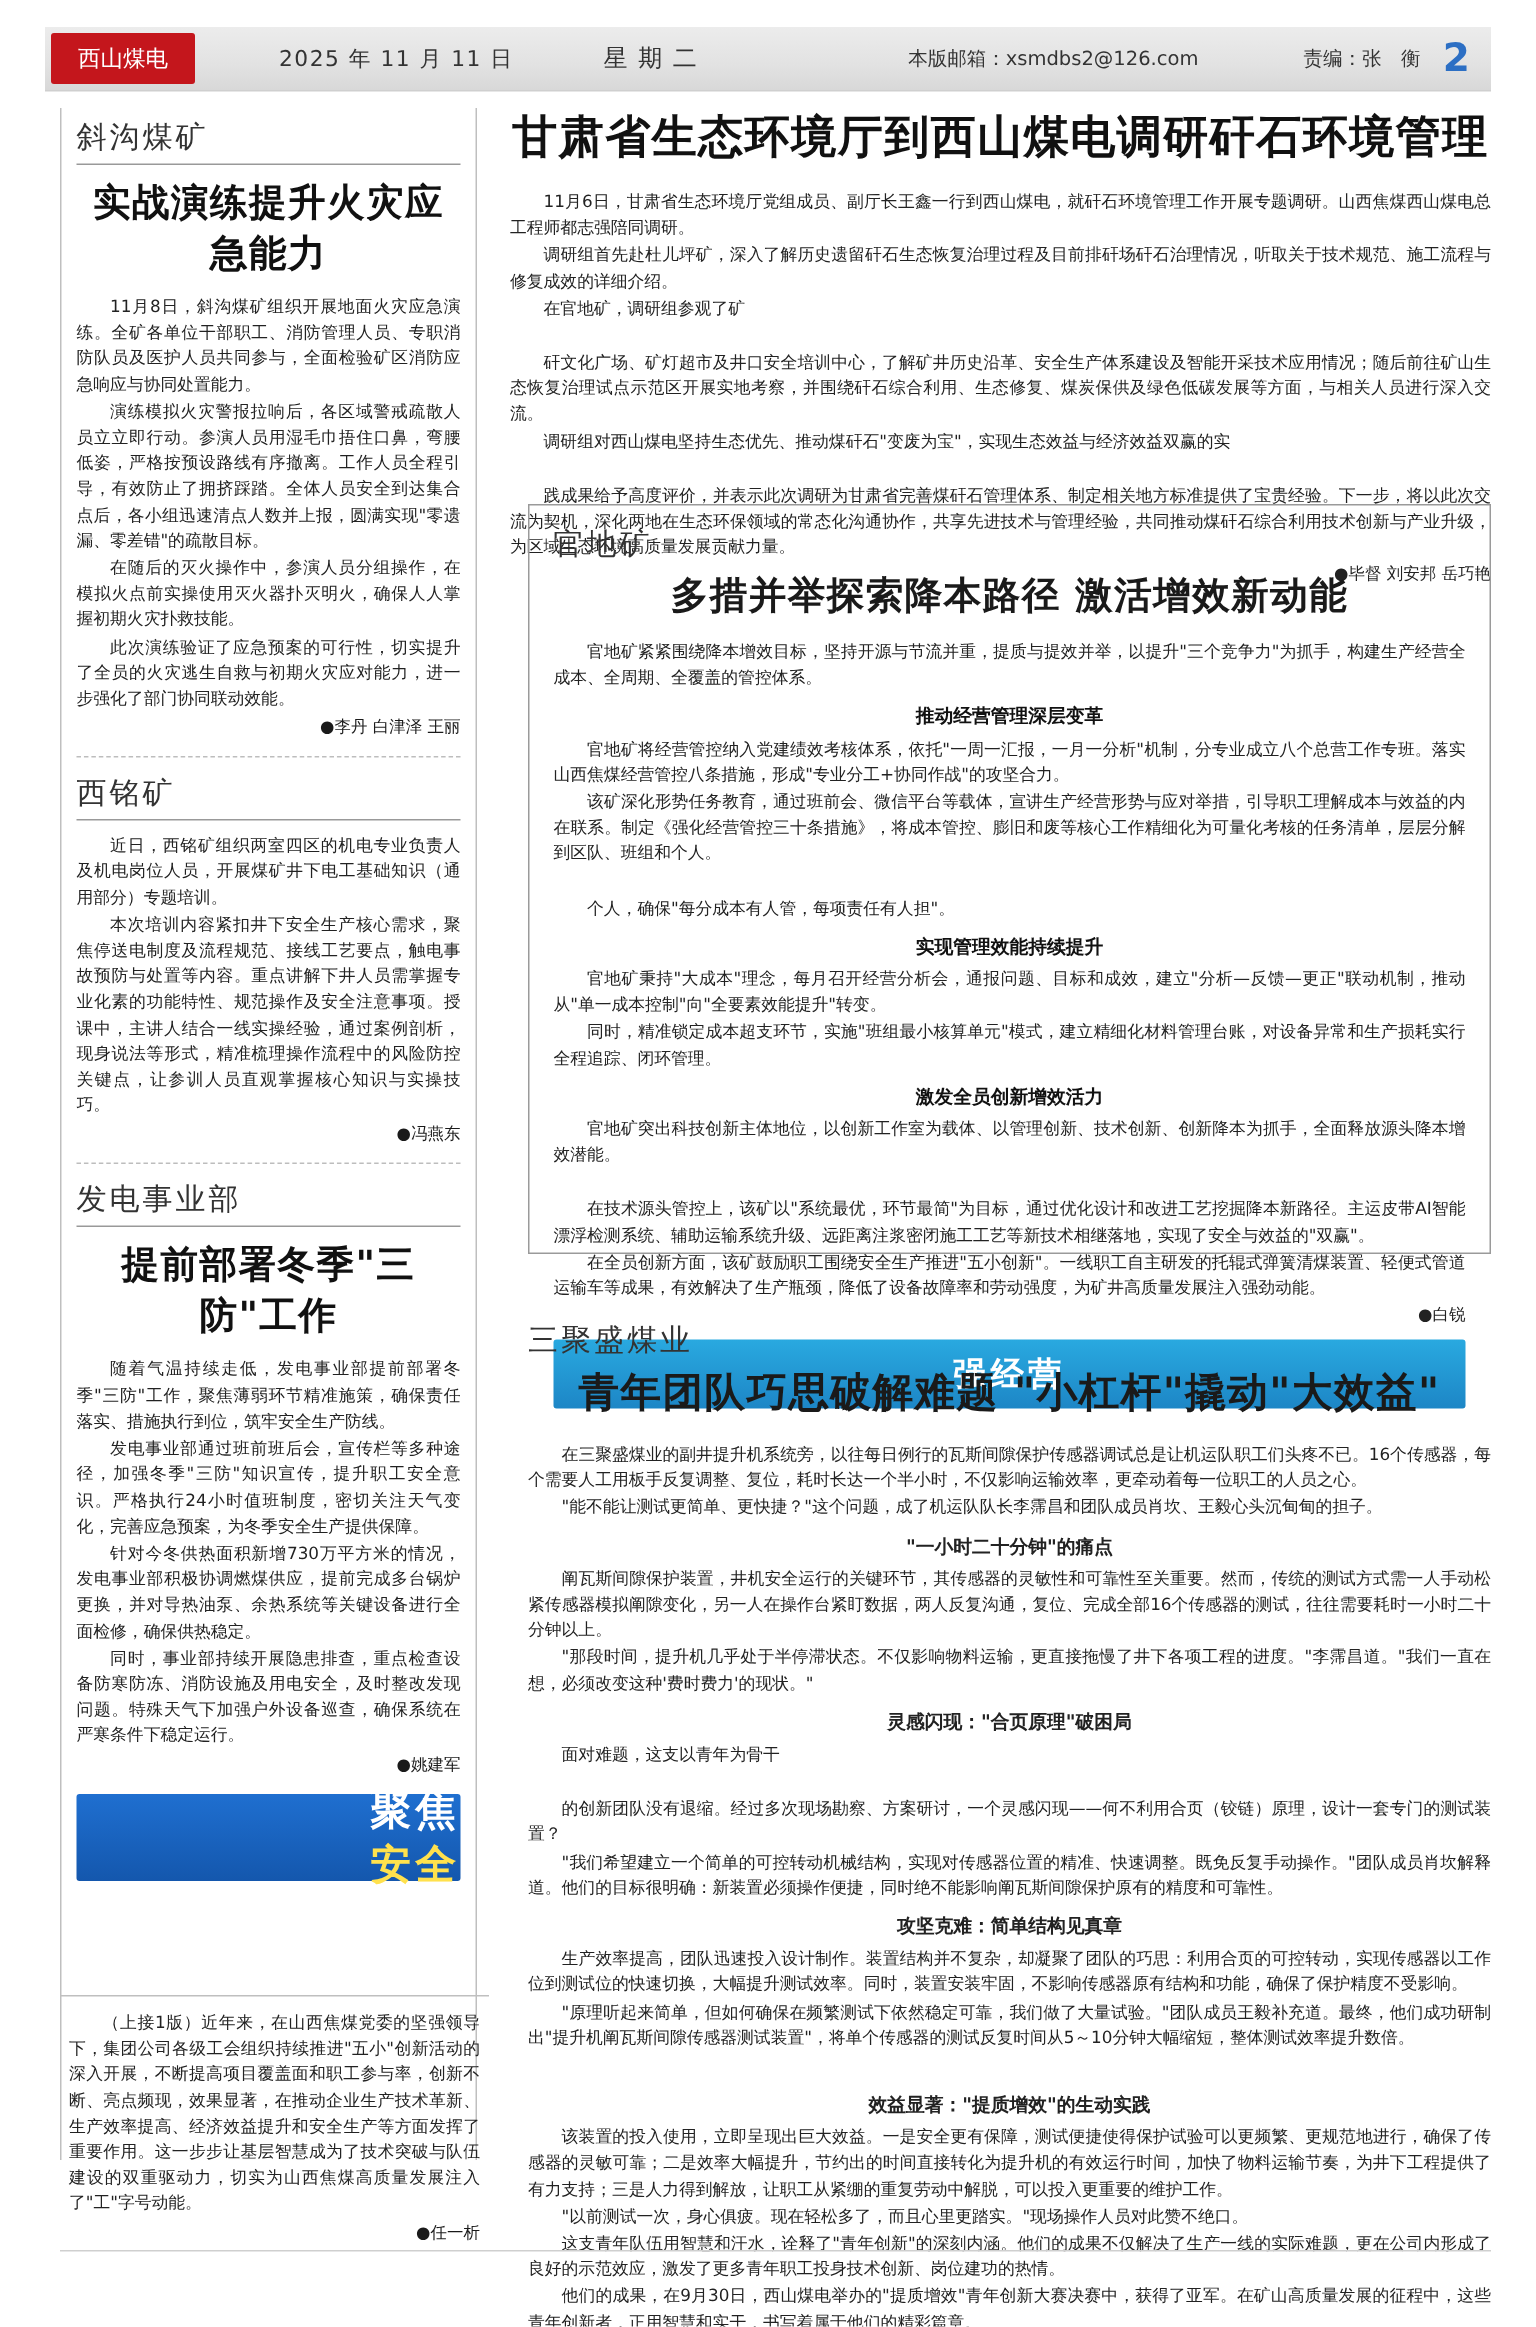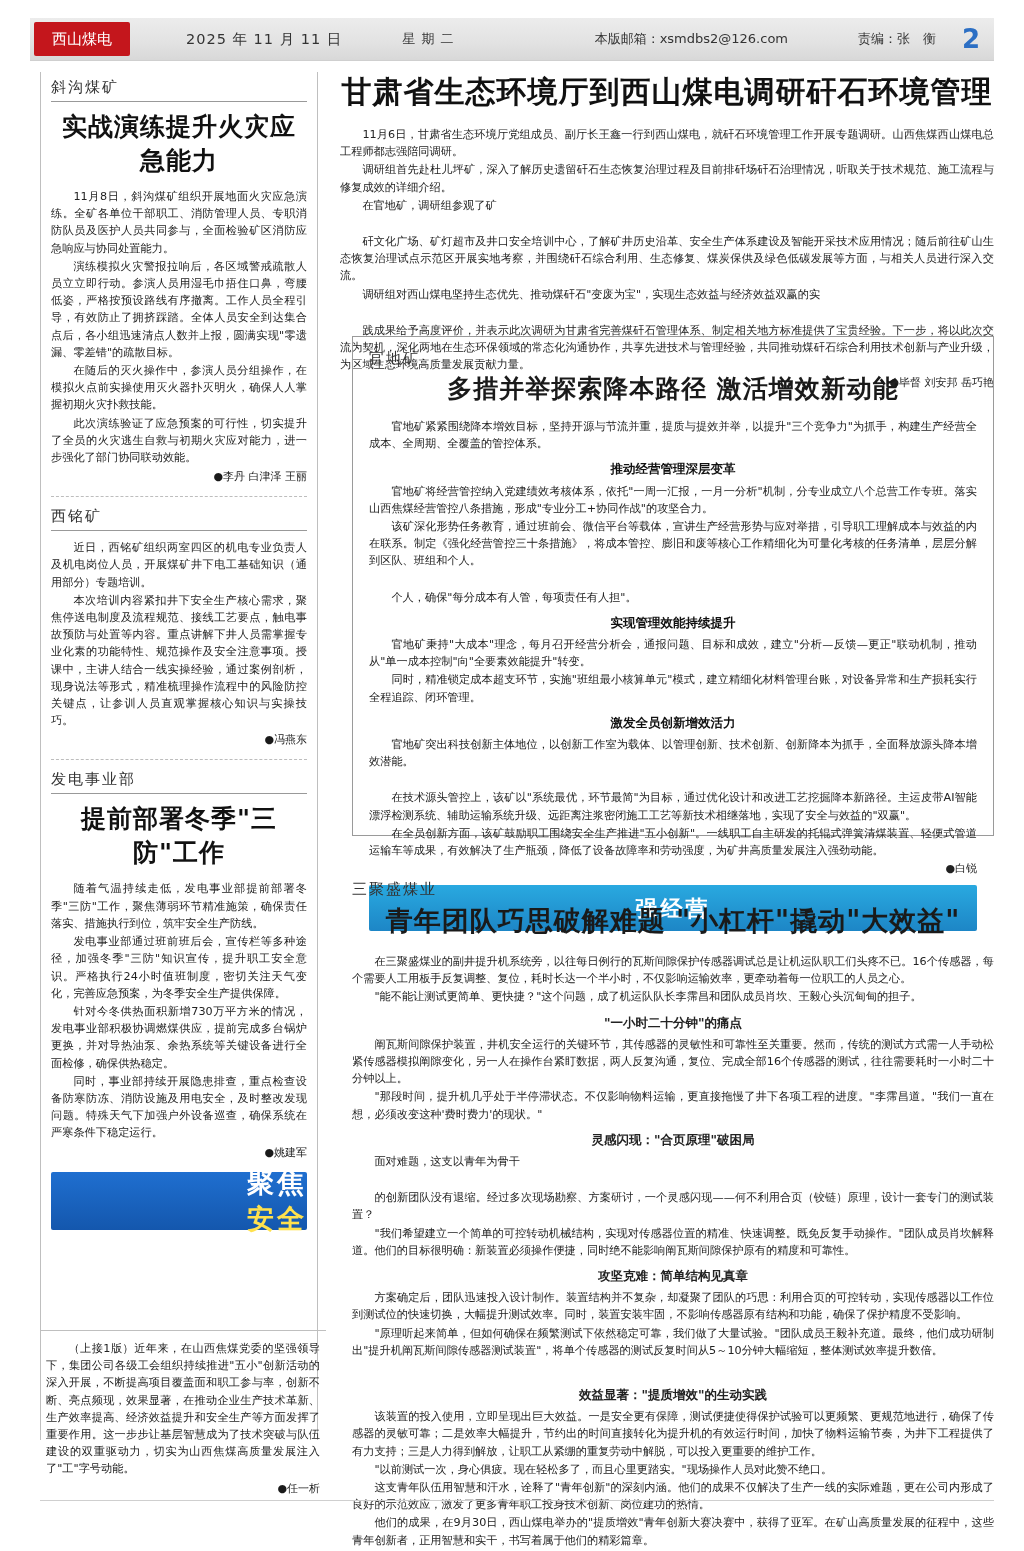--- a/index.html
+++ b/index.html
@@ -50,21 +50,21 @@
     border-radius: 2px;
   }
   .mast-date {
     margin-left: 56px;
     font-size: 14.5px;
     color: #333;
     letter-spacing: 1px;
   }
   .mast-week {
     margin-left: 60px;
-    font-size: 13px;
+    font-size: 16px;
     color: #333;
     letter-spacing: 1px;
   }
   .mast-email {
     margin-left: 140px;
     font-size: 13px;
     color: #333;
   }
   .mast-editor {
     margin-left: 70px;
@@ -92,21 +92,21 @@
   .ctext p {
     margin: 0 0 1px 0;
     text-indent: 2em;
   }
   .byline {
     text-align: right;
     font-size: 11px;
     margin-top: 3px;
   }
   .kicker {
-    font-size: 15px;
+    font-size: 20px;
     color: #333;
     letter-spacing: 2px;
     margin-bottom: 4px;
   }
   .rule-under-kicker {
     border-bottom: 1px solid #999;
     width: 100%;
     margin-bottom: 8px;
   }
 
@@ -386,21 +386,21 @@
         <div class="sub-head-left">"一小时二十分钟"的痛点</div>
         <p>阐瓦斯间隙保护装置，井机安全运行的关键环节，其传感器的灵敏性和可靠性至关重要。然而，传统的测试方式需一人手动松紧传感器模拟阐隙变化，另一人在操作台紧盯数据，两人反复沟通，复位、完成全部16个传感器的测试，往往需要耗时一小时二十分钟以上。</p>
         <p>"那段时间，提升机几乎处于半停滞状态。不仅影响物料运输，更直接拖慢了井下各项工程的进度。"李霈昌道。"我们一直在想，必须改变这种'费时费力'的现状。"</p>
         <div class="sub-head-left">灵感闪现："合页原理"破困局</div>
         <p>面对难题，这支以青年为骨干</p>
       </div>
       <div class="ctext">
         <p>的创新团队没有退缩。经过多次现场勘察、方案研讨，一个灵感闪现——何不利用合页（铰链）原理，设计一套专门的测试装置？</p>
         <p>"我们希望建立一个简单的可控转动机械结构，实现对传感器位置的精准、快速调整。既免反复手动操作。"团队成员肖坎解释道。他们的目标很明确：新装置必须操作便捷，同时绝不能影响阐瓦斯间隙保护原有的精度和可靠性。</p>
         <div class="sub-head-left">攻坚克难：简单结构见真章</div>
-        <p>方案确定后，团队迅速投入设计制作。装置结构并不复杂，却凝聚了团队的巧思：利用合页的可控转动，实现传感器以工作位到测试位的快速切换，大幅提升测试效率。同时，装置安装牢固，不影响传感器原有结构和功能，确保了保护精度不受影响。</p>
+        <p>生产效率提高，团队迅速投入设计制作。装置结构并不复杂，却凝聚了团队的巧思：利用合页的可控转动，实现传感器以工作位到测试位的快速切换，大幅提升测试效率。同时，装置安装牢固，不影响传感器原有结构和功能，确保了保护精度不受影响。</p>
         <p>"原理听起来简单，但如何确保在频繁测试下依然稳定可靠，我们做了大量试验。"团队成员王毅补充道。最终，他们成功研制出"提升机阐瓦斯间隙传感器测试装置"，将单个传感器的测试反复时间从5～10分钟大幅缩短，整体测试效率提升数倍。</p>
       </div>
       <div class="ctext">
         <div class="sub-head-left">效益显著："提质增效"的生动实践</div>
         <p>该装置的投入使用，立即呈现出巨大效益。一是安全更有保障，测试便捷使得保护试验可以更频繁、更规范地进行，确保了传感器的灵敏可靠；二是效率大幅提升，节约出的时间直接转化为提升机的有效运行时间，加快了物料运输节奏，为井下工程提供了有力支持；三是人力得到解放，让职工从紧绷的重复劳动中解脱，可以投入更重要的维护工作。</p>
         <p>"以前测试一次，身心俱疲。现在轻松多了，而且心里更踏实。"现场操作人员对此赞不绝口。</p>
         <p>这支青年队伍用智慧和汗水，诠释了"青年创新"的深刻内涵。他们的成果不仅解决了生产一线的实际难题，更在公司内形成了良好的示范效应，激发了更多青年职工投身技术创新、岗位建功的热情。</p>
         <p>他们的成果，在9月30日，西山煤电举办的"提质增效"青年创新大赛决赛中，获得了亚军。在矿山高质量发展的征程中，这些青年创新者，正用智慧和实干，书写着属于他们的精彩篇章。</p>
         <p class="byline" style="text-indent:0">●李倩</p>
       </div>

